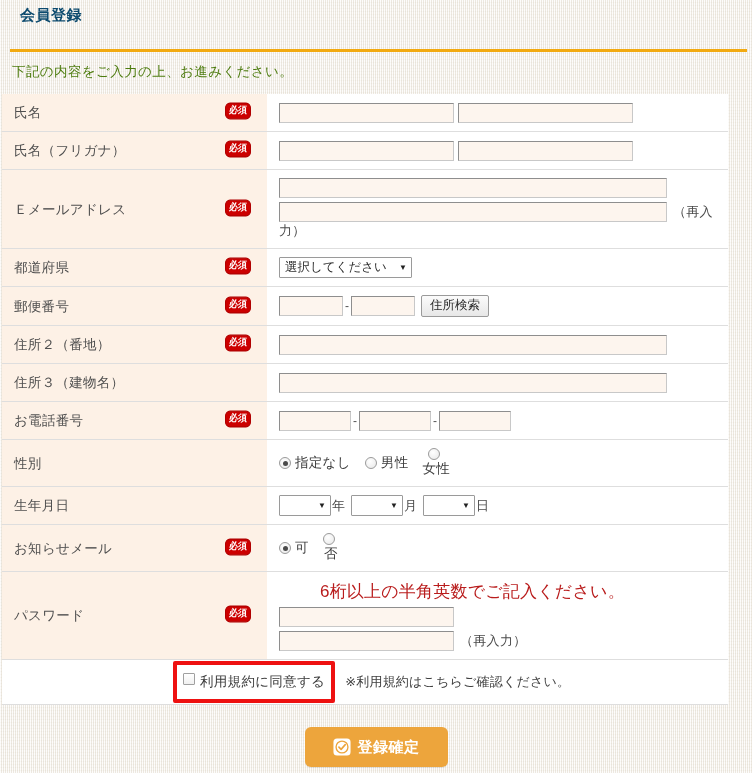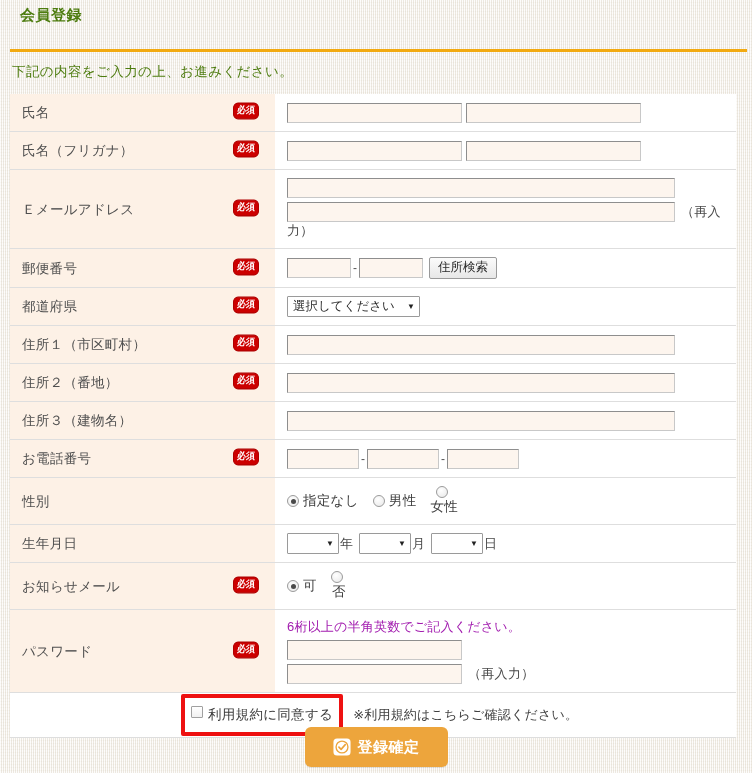--- a/index.html
+++ b/index.html
@@ -27,21 +27,21 @@
     box-sizing: border-box;
   }
 
   
   .page-title {
     position: absolute;
     left: 20px;
     top: 6px;
     font-size: 15px;
     font-weight: bold;
-    color: #4d7c0f;
+    color: #0c4a6e;
     letter-spacing: 0.5px;
   }
   .gold-rule {
     position: absolute;
     left: 10px;
     top: 49px;
     width: 737px;
     height: 3px;
     background: #f2a90f;
   }
@@ -50,21 +50,21 @@
     left: 12px;
     top: 63px;
     font-size: 13.5px;
     color: #4d7c0f;
     letter-spacing: 0.4px;
   }
 
   
   .form-table {
     position: absolute;
-    left: 10px;
+    left: 2px;
     top: 94px;
     width: 726px;
     border-collapse: collapse;
     background: #ffffff;
     table-layout: fixed;
     padding-left: 34px;
   }
   .form-table tr {
     border-bottom: 1px solid #dedede;
   }
@@ -236,24 +236,25 @@
     position: absolute;
     left: 2.5px;
     top: 2.5px;
     width: 5px;
     height: 5px;
     border-radius: 50%;
     background: #4a4a4a;
   }
 
   .hint-text {
-    font-size: 13px;
-    color: #a21caf;
+    font-size: 17px;
+    color: #b91c1c;
     margin-bottom: 4px;
     letter-spacing: 0.2px;
+    margin-left: 41px;
   }
 
   
   .terms-row td {
     background: #ffffff;
     padding: 10px 0 10px 0;
     text-align: left;
   }
   .terms-wrap {
     display: flex;
@@ -385,55 +386,44 @@
           </div>
           <div class="stack-row">
             <input class="txt w-full" type="text" style=""><span class="after-note">（再入力）</span>
           </div>
         </td>
       </tr>
 
       <tr class="row-line">
         <th class="label-cell">
           <div class="label-inner">
-            <span class="label-text">郵便番号</span>
-            <span class="req-badge">必須</span>
-          </div>
-        </th>
-        <td class="field-cell">
-          <input class="txt w-zip" type="text" style=""><span class="sep">-</span><input class="txt w-zip" type="text" style=""><span class="btn-search">住所検索</span>
-        </td>
-      </tr>
-
-      <tr class="row-line">
-        <th class="label-cell">
-          <div class="label-inner">
             <span class="label-text">都道府県</span>
             <span class="req-badge">必須</span>
           </div>
         </th>
         <td class="field-cell">
           <span class="sel sel-pref">
             <span>選択してください</span>
             <span class="caret">▼</span>
           </span>
         </td>
       </tr>
 
       <tr class="row-line">
         <th class="label-cell">
           <div class="label-inner">
-            <span class="label-text">住所１（市区町村）</span>
-            <span class="req-badge">必須</span>
-          </div>
-        </th>
-        <td class="field-cell">
-          <input class="txt w-full" type="text" style="">
-        </td>
-      </tr>
+            <span class="label-text">郵便番号</span>
+            <span class="req-badge">必須</span>
+          </div>
+        </th>
+        <td class="field-cell">
+          <input class="txt w-zip" type="text" style=""><span class="sep">-</span><input class="txt w-zip" type="text" style=""><span class="btn-search">住所検索</span>
+        </td>
+      </tr>
+
 
       <tr class="row-line">
         <th class="label-cell">
           <div class="label-inner">
             <span class="label-text">住所２（番地）</span>
             <span class="req-badge">必須</span>
           </div>
         </th>
         <td class="field-cell">
           <input class="txt w-full" type="text" style="">

